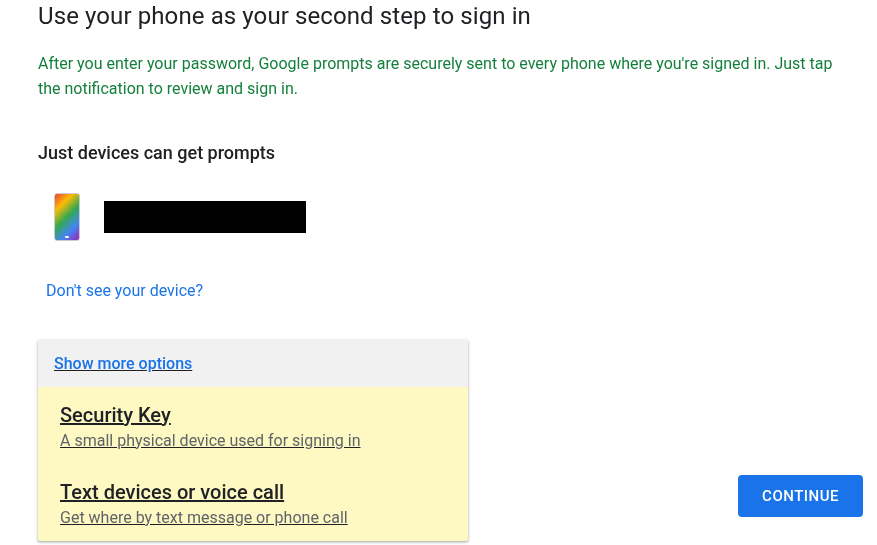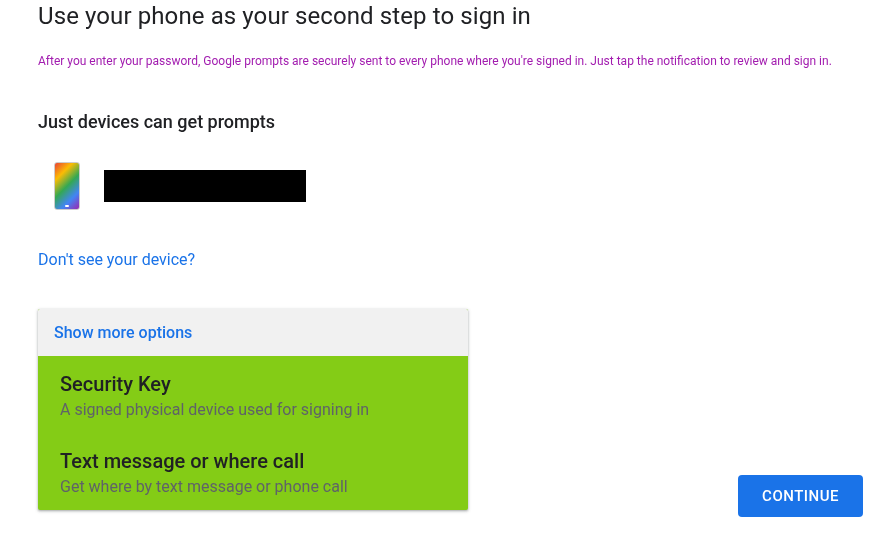--- a/index.html
+++ b/index.html
@@ -21,22 +21,22 @@
       padding-top: 2px;
     }
     .page-title {
       font-size: 24px;
       font-weight: 400;
       color: #202124;
       margin-bottom: 22px;
       letter-spacing: 0.1px;
     }
     .description {
-      font-size: 12px;
-      color: #a21caf;
+      font-size: 16px;
+      color: #15803d;
       line-height: 1.55;
       margin-bottom: 40px;
       max-width: 810px;
     }
     .section-heading {
       font-size: 18px;
       font-weight: 500;
       color: #202124;
       margin-bottom: 30px;
     }
@@ -70,31 +70,33 @@
     .device-name-redacted {
       width: 202px;
       height: 32px;
       background: #000;
     }
     .link-text {
       color: #1a73e8;
       font-size: 16px;
       cursor: pointer;
       text-decoration: none;
+      margin-left: 8px;
     }
     .dont-see-link {
       display: inline-block;
       margin-bottom: 40px;
     }
     .options-card {
       width: 430px;
-      background: #84cc16;
+      background: #fef9c3;
       box-shadow: 0 1px 2px 0 rgba(60,64,67,0.3), 0 1px 3px 1px rgba(60,64,67,0.15);
       border-radius: 2px;
       overflow: hidden;
+      text-decoration: underline;
     }
     .card-header {
       background: #f1f1f1;
       padding: 14px 16px;
       font-size: 16px;
       font-weight: 500;
       color: #1a73e8;
       cursor: pointer;
     }
     .option-item {
@@ -140,22 +142,22 @@
     <div class="phone-icon"></div>
     <div class="device-name-redacted"></div>
   </div>
 
   <a class="link-text dont-see-link">Don't see your device?</a>
 
   <div class="options-card">
     <div class="card-header">Show more options</div>
     <div class="option-item">
       <div class="option-title">Security Key</div>
-      <div class="option-desc">A signed physical device used for signing in</div>
+      <div class="option-desc">A small physical device used for signing in</div>
     </div>
     <div class="option-item">
-      <div class="option-title">Text message or where call</div>
+      <div class="option-title">Text devices or voice call</div>
       <div class="option-desc">Get where by text message or phone call</div>
     </div>
   </div>
 </div>
 
 <button class="continue-btn">CONTINUE</button>
 
 </body></html>

